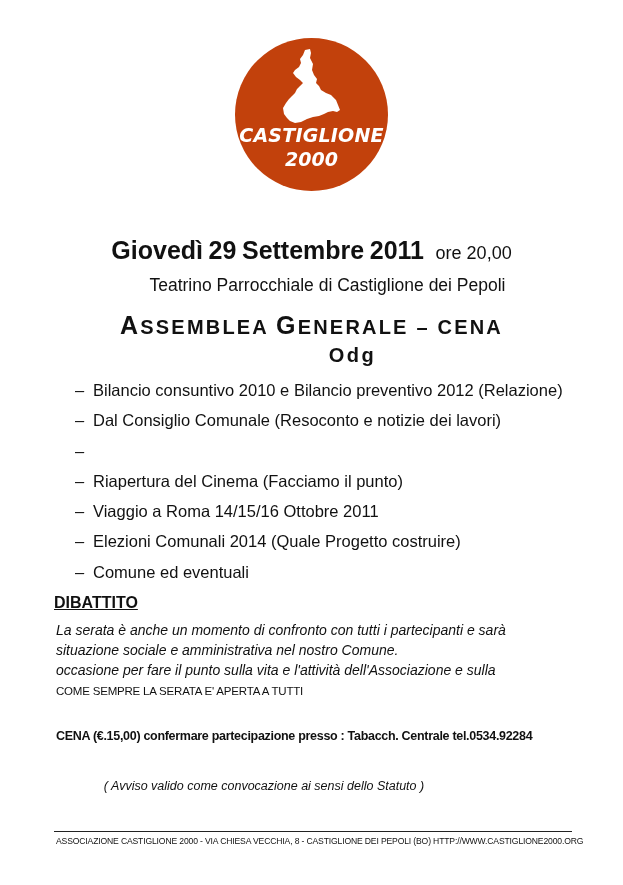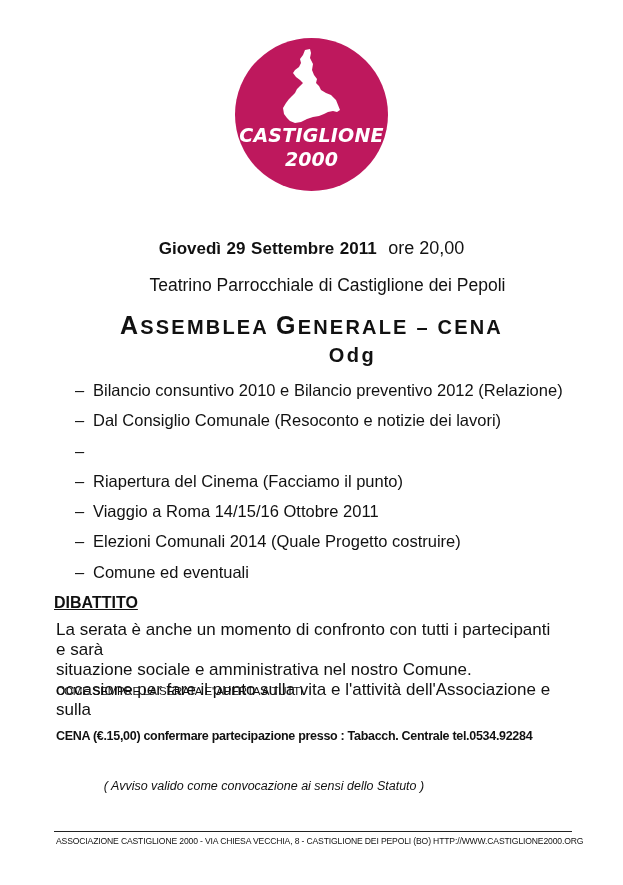--- a/index.html
+++ b/index.html
@@ -17,21 +17,21 @@
     }
     .abs { position: absolute; }
 
     
     .logo {
       left: 235px;
       top: 38px;
       width: 153px;
       height: 153px;
       border-radius: 50%;
-      background: #be185d;
+      background: #c2410c;
     }
     .logo svg.map {
       position: absolute;
       left: 46px;
       top: 10px;
       width: 60px;
       height: 78px;
     }
     .logo .logo-line1 {
       position: absolute;
@@ -65,21 +65,21 @@
       width: 623px;
       text-align: center;
       white-space: nowrap;
     }
     .date-line {
       top: 236px;
       font-size: 20px;
     }
     .date-line .big {
       font-weight: bold;
-      font-size: 17px;
+      font-size: 25px;
     }
     .date-line .small {
       font-size: 18px;
       margin-left: 6px;
     }
     .venue-line {
       top: 275px;
       font-size: 17.5px;
       padding-left: 16px;
     }
@@ -129,21 +129,22 @@
       top: 594px;
       font-size: 16px;
       font-weight: bold;
       text-decoration: underline;
       text-align: center;
     }
     .dibattito-text {
       left: 56px;
       top: 620px;
       width: 500px;
-      font-size: 17px;
+      font-size: 14px;
+      font-style: italic;
       line-height: 20px;
     }
     .always-open {
       left: 56px;
       top: 685px;
       font-size: 11.5px;
       letter-spacing: -0.2px;
     }
     .dinner-line {
       left: 56px;

